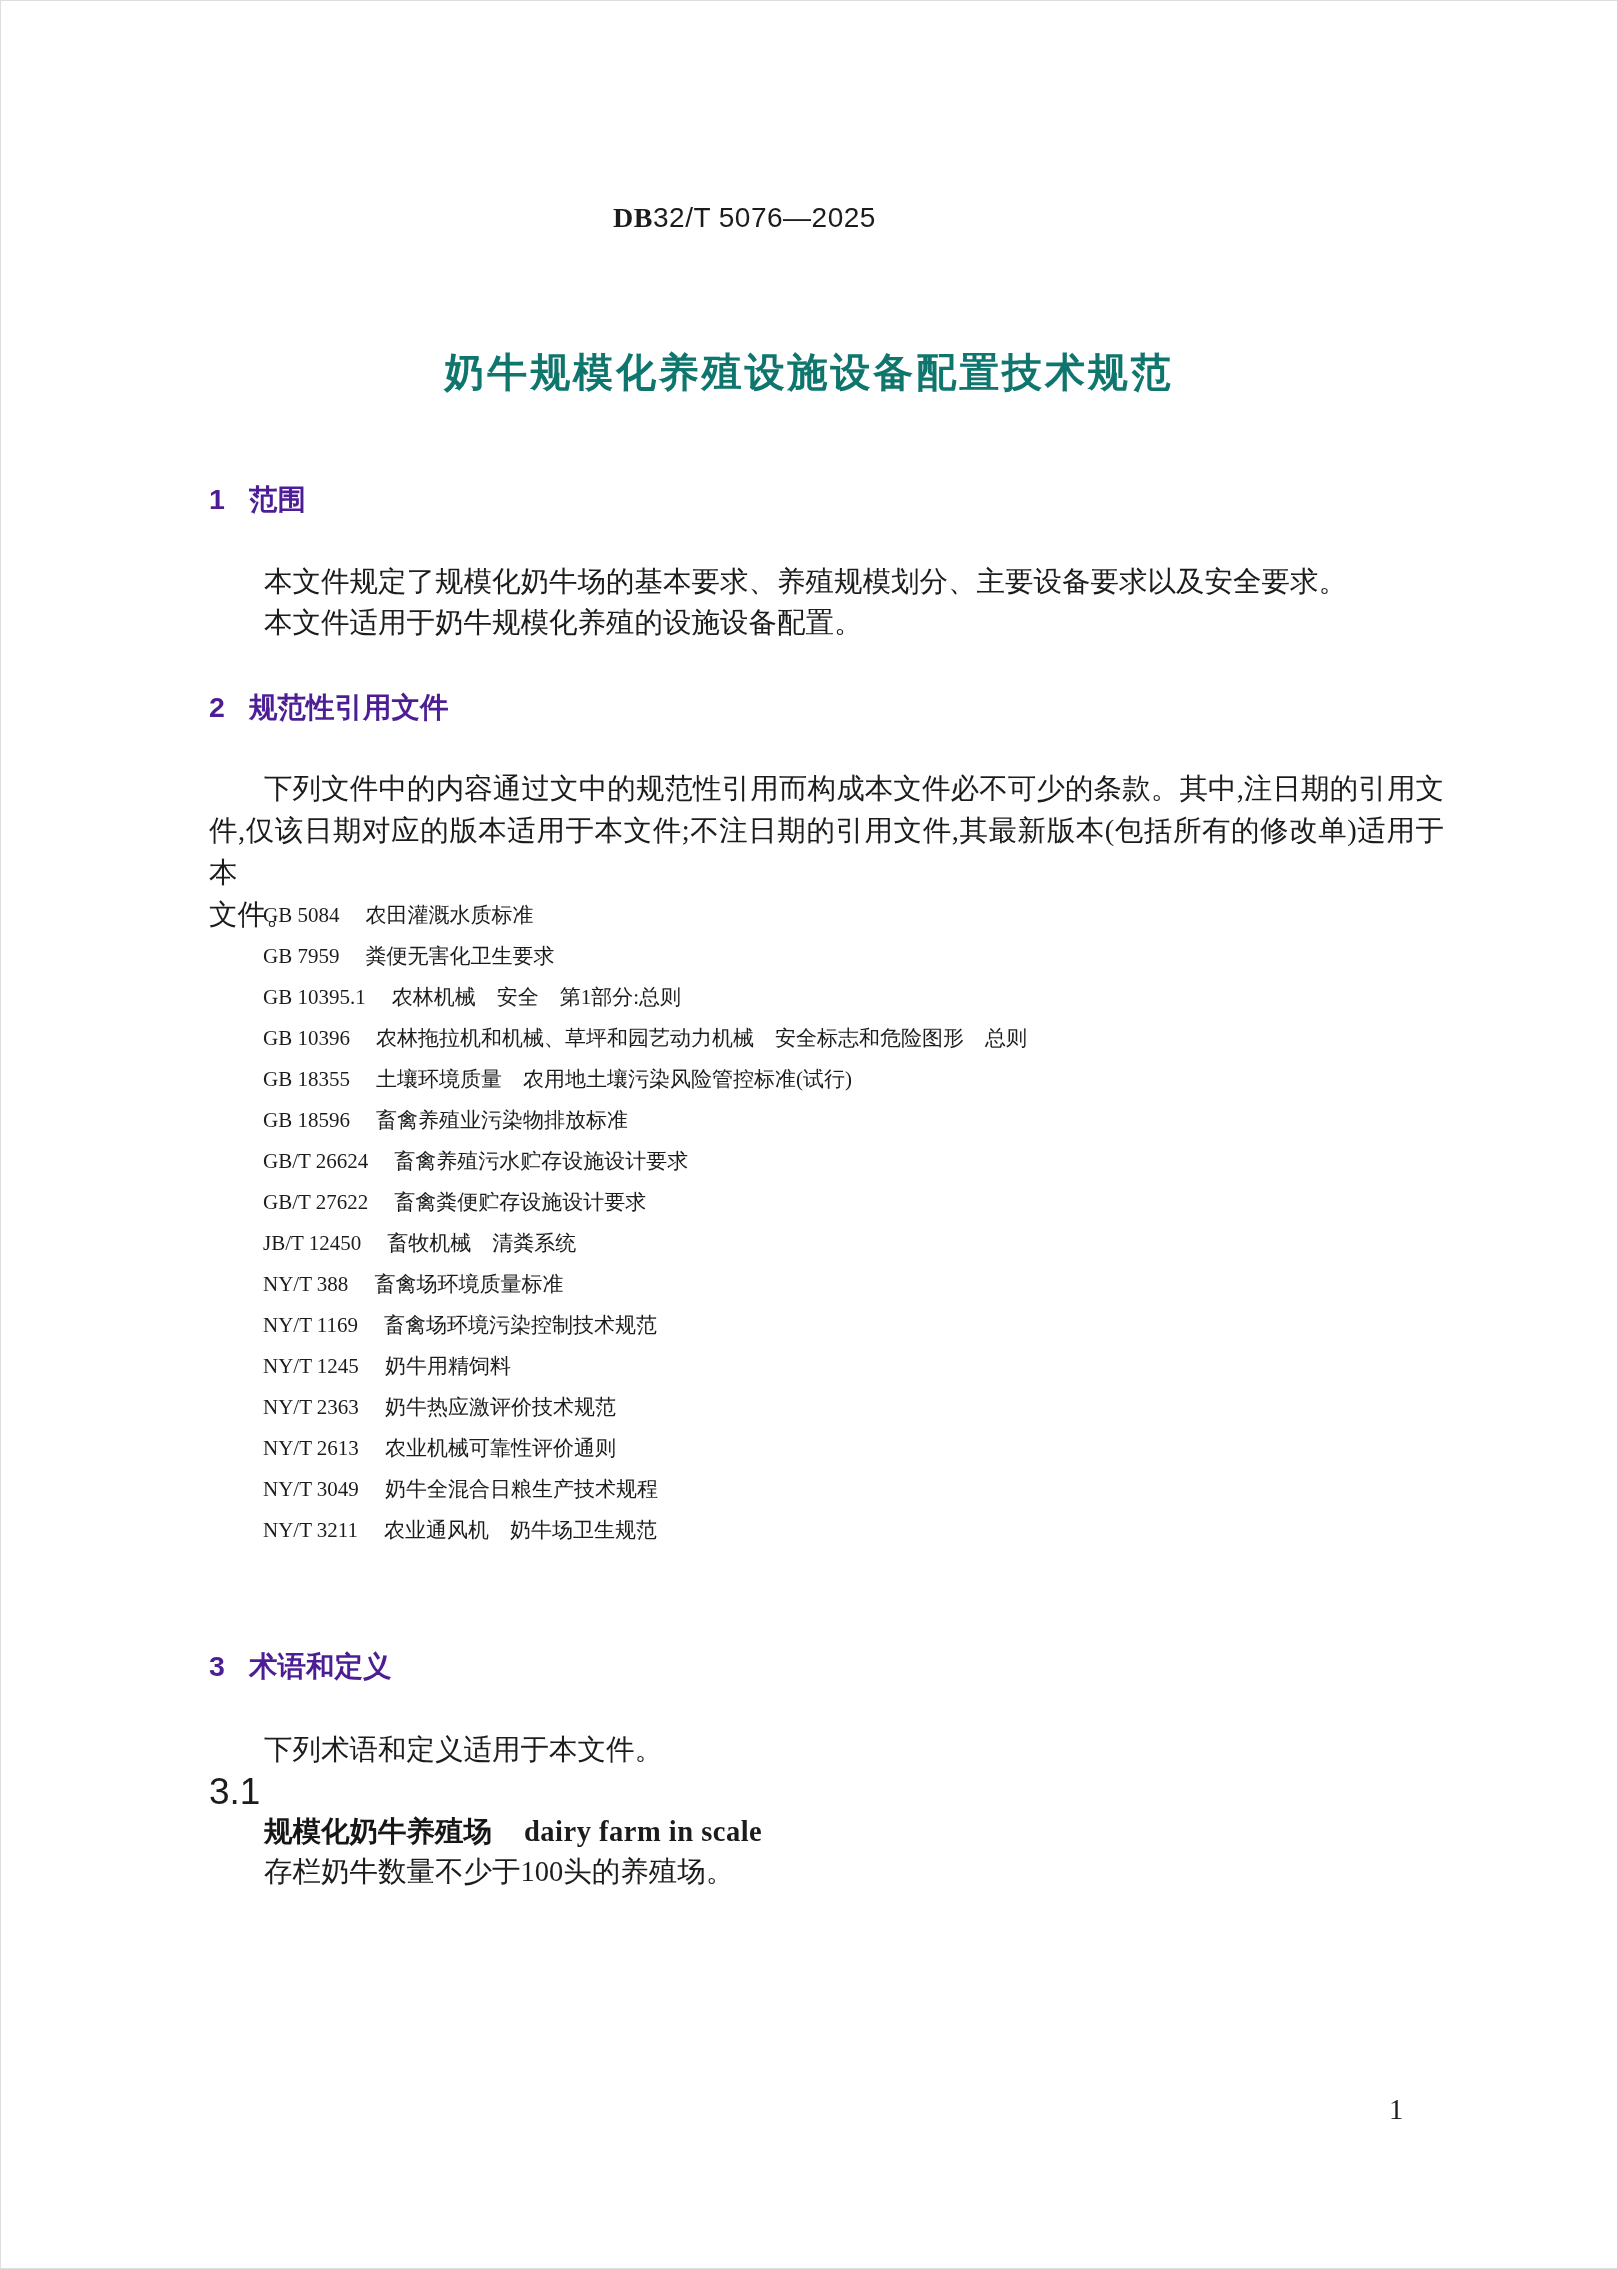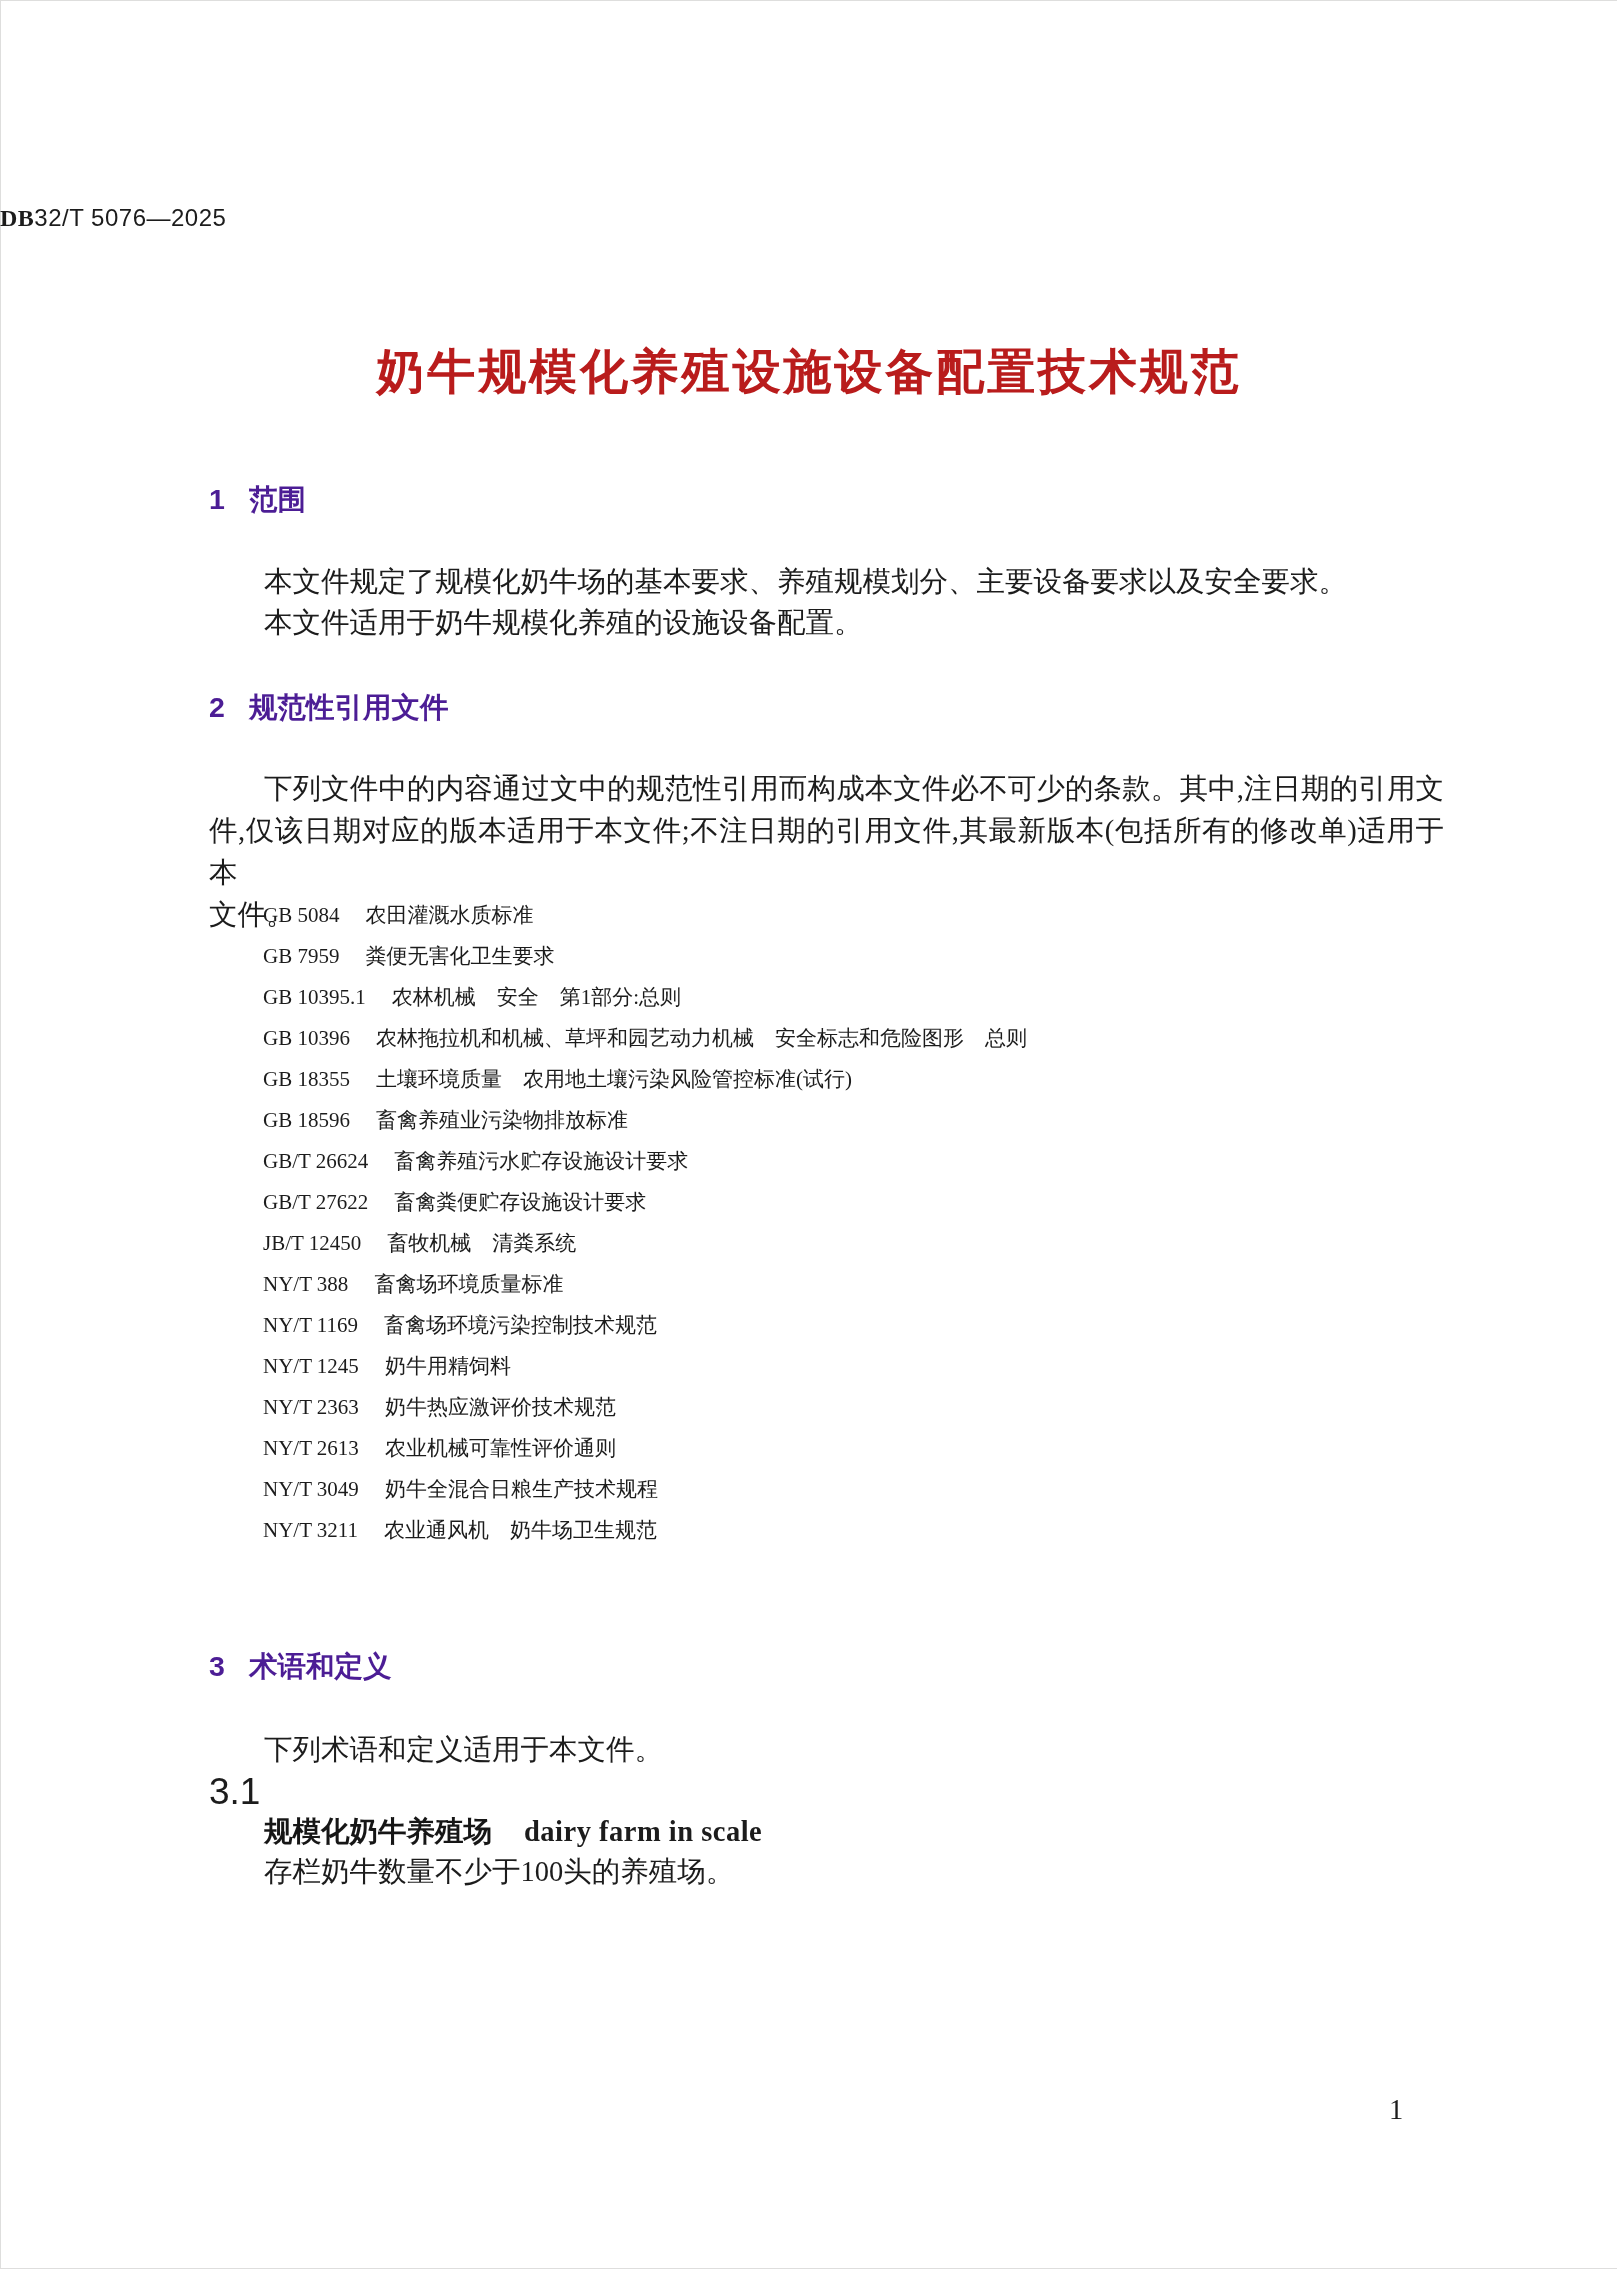--- a/index.html
+++ b/index.html
@@ -18,48 +18,49 @@
     border: 1px solid #dededd;
     pointer-events: none;
   }
 
   
   .header-code {
     position: absolute;
     top: 202px;
     left: 0;
     width: 1455px;
-    text-align: left;
-    font-size: 24px;
+    text-align: center;
+    font-size: 28px;
     line-height: 32px;
     letter-spacing: 0.5px;
     white-space: nowrap;
+    padding-left: 17px;
   }
   .header-code .code-prefix {
     font-weight: 700;
     font-family: "Liberation Serif", "DejaVu Serif", serif;
   }
   .header-code .code-number {
     font-weight: 400;
     font-family: "Liberation Sans", "DejaVu Sans", sans-serif;
   }
 
   
   .doc-title {
     position: absolute;
     top: 348px;
     left: 0;
     width: 1618px;
     text-align: center;
     font-family: "Liberation Sans", "DejaVu Sans", sans-serif;
     font-weight: 700;
-    font-size: 48px;
+    font-size: 40px;
     line-height: 48px;
     letter-spacing: 2.9px;
-    color: #b91c1c;
+    color: #0f766e;
   }
 
   
   .sec-heading {
     position: absolute;
     left: 209px;
     font-family: "Liberation Sans", "DejaVu Sans", sans-serif;
     font-weight: 700;
     font-size: 28.5px;
     line-height: 42px;

